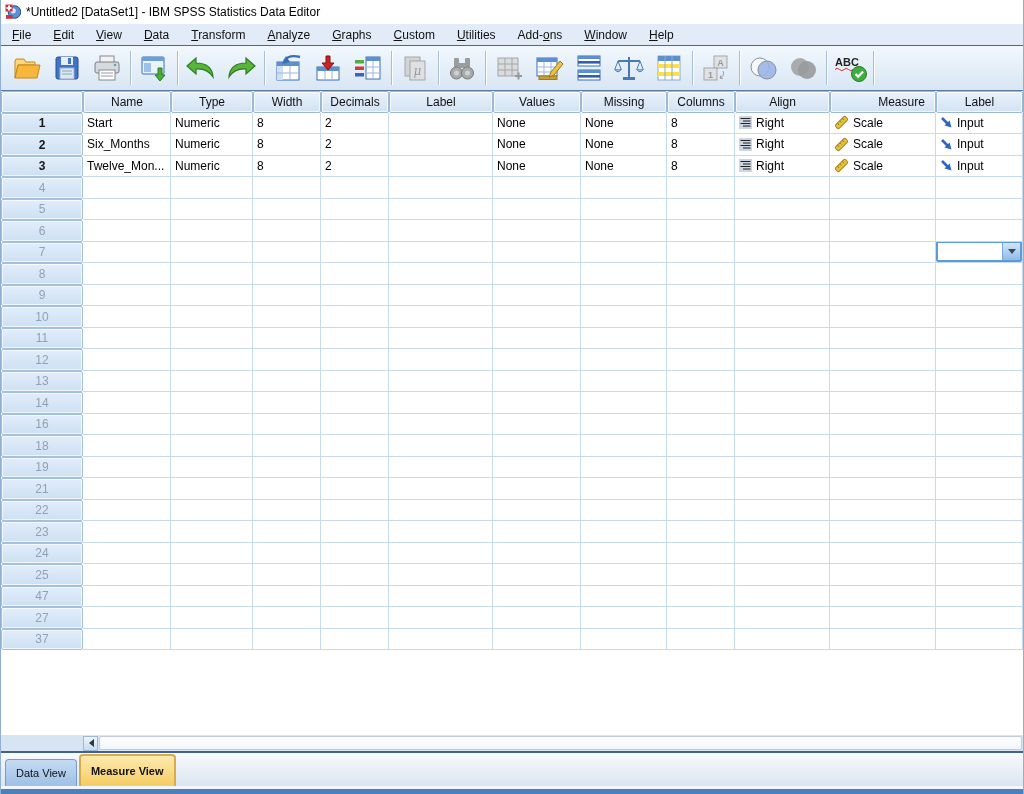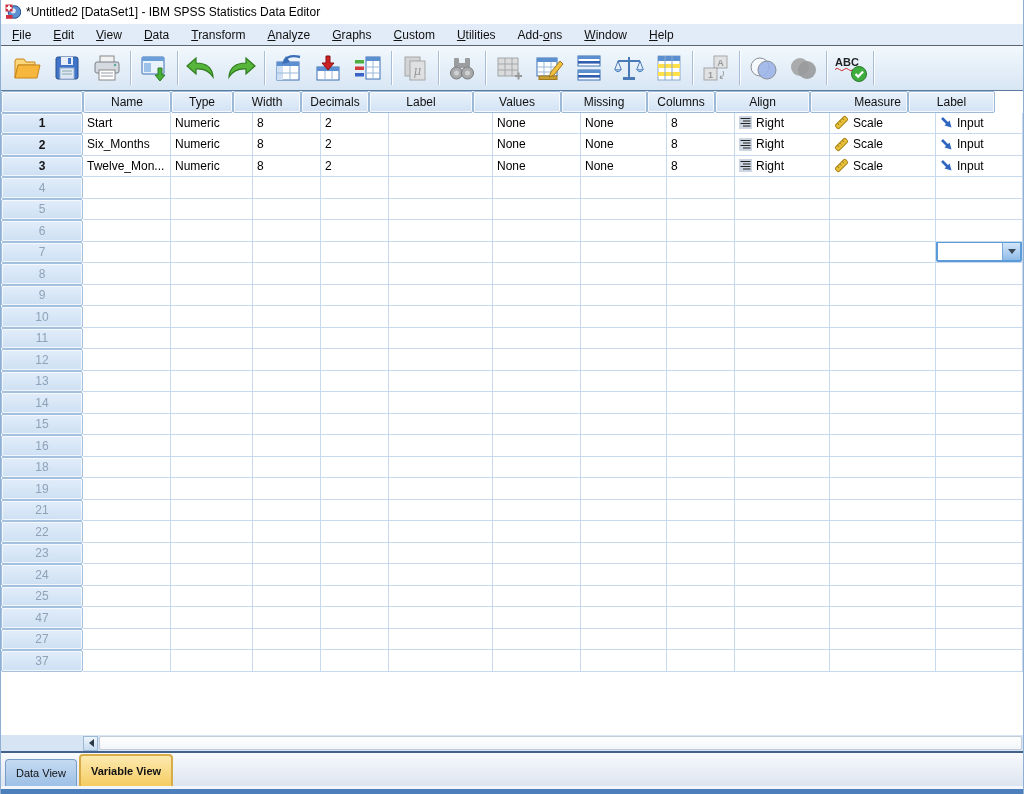--- a/index.html
+++ b/index.html
@@ -333,29 +333,29 @@
           </svg>
         </span>
       </div>
       <div class="tsep"></div>
     </div>
 
   <div class="grid" id="grid">
       <div class="grow">
         <div class="corner" style="width: 82px;"></div>
         <div class="hcell" style="width: 88px;">Name</div>
-        <div class="hcell" style="width: 62px;">Type</div>
+        <div class="hcell" style="width: 82px;">Type</div>
         <div class="hcell" style="width: 68px;">Width</div>
         <div class="hcell" style="width: 68px;">Decimals</div>
         <div class="hcell" style="width: 104px;">Label</div>
         <div class="hcell" style="width: 88px;">Values</div>
         <div class="hcell" style="width: 86px;">Missing</div>
         <div class="hcell" style="width: 68px;">Columns</div>
         <div class="hcell" style="width: 95px;">Align</div>
-        <div class="hcell" style="width: 98px; padding-left: 37px;">Measure</div>
+        <div class="hcell" style="width: 106px; padding-left: 37px;">Measure</div>
         <div class="hcell" style="width: 87px;">Label</div>
       </div>
       <div class="grow">
         <div class="rowhead filled">1</div>
         <div class="cell" style="width: 88px;">
           <span>Start</span>
         </div>
         <div class="cell" style="width: 82px;">
           <span>Numeric</span>
         </div>
@@ -689,34 +689,20 @@
         <div class="cell" style="width: 68px;"></div>
         <div class="cell" style="width: 104px;"></div>
         <div class="cell" style="width: 88px;"></div>
         <div class="cell" style="width: 86px;"></div>
         <div class="cell" style="width: 68px;"></div>
         <div class="cell" style="width: 95px;"></div>
         <div class="cell" style="width: 106px;"></div>
         <div class="cell" style="width: 87px;"></div>
       </div>
       <div class="grow">
-        <div class="rowhead empty">15</div>
-        <div class="cell" style="width: 88px;"></div>
-        <div class="cell" style="width: 82px;"></div>
-        <div class="cell" style="width: 68px;"></div>
-        <div class="cell" style="width: 68px;"></div>
-        <div class="cell" style="width: 104px;"></div>
-        <div class="cell" style="width: 88px;"></div>
-        <div class="cell" style="width: 86px;"></div>
-        <div class="cell" style="width: 68px;"></div>
-        <div class="cell" style="width: 95px;"></div>
-        <div class="cell" style="width: 106px;"></div>
-        <div class="cell" style="width: 87px;"></div>
-      </div>
-      <div class="grow">
         <div class="rowhead empty">16</div>
         <div class="cell" style="width: 88px;"></div>
         <div class="cell" style="width: 82px;"></div>
         <div class="cell" style="width: 68px;"></div>
         <div class="cell" style="width: 68px;"></div>
         <div class="cell" style="width: 104px;"></div>
         <div class="cell" style="width: 88px;"></div>
         <div class="cell" style="width: 86px;"></div>
         <div class="cell" style="width: 68px;"></div>
         <div class="cell" style="width: 95px;"></div>
@@ -873,18 +859,18 @@
     <div class="hs-track">
         <div class="hs-thumb"></div>
       </div>
   </div>
 
   <div class="tabbar">
     <div class="tab">
         <span>Data View</span>
       </div>
     <div class="tab active">
-        <span>Variable View</span>
+        <span>Measure View</span>
       </div>
   </div>
 
   <div class="statusbar"></div>
 </div>
 
 </body></html>

